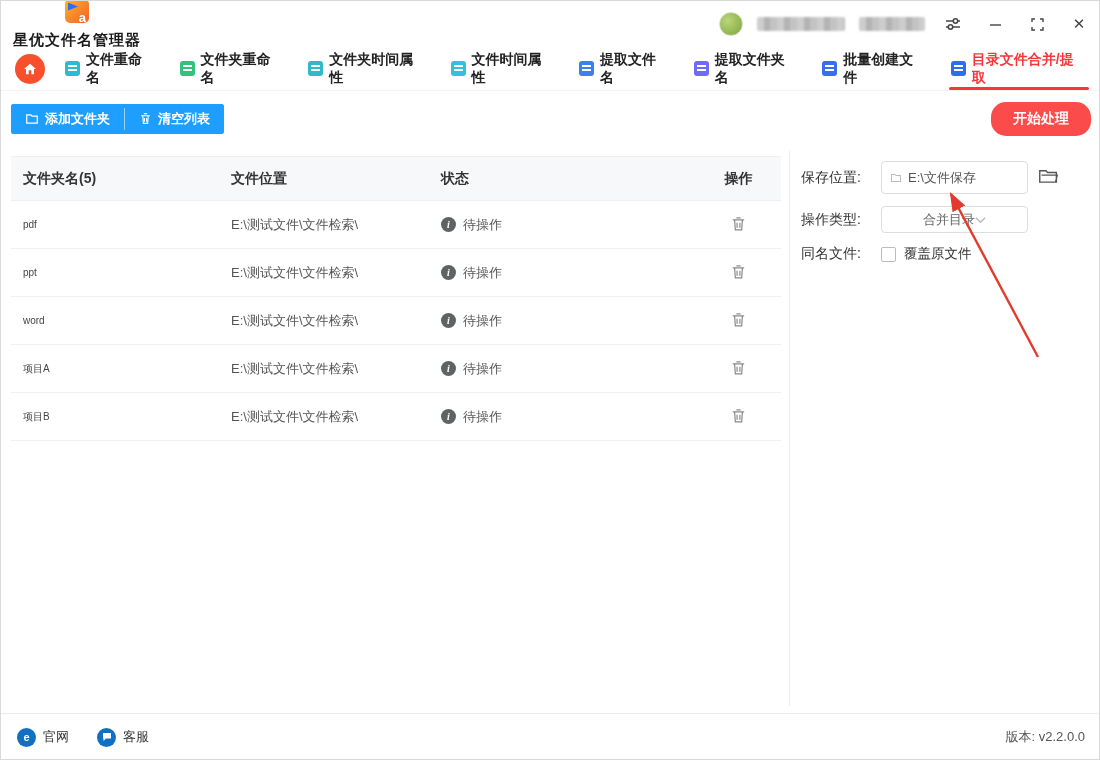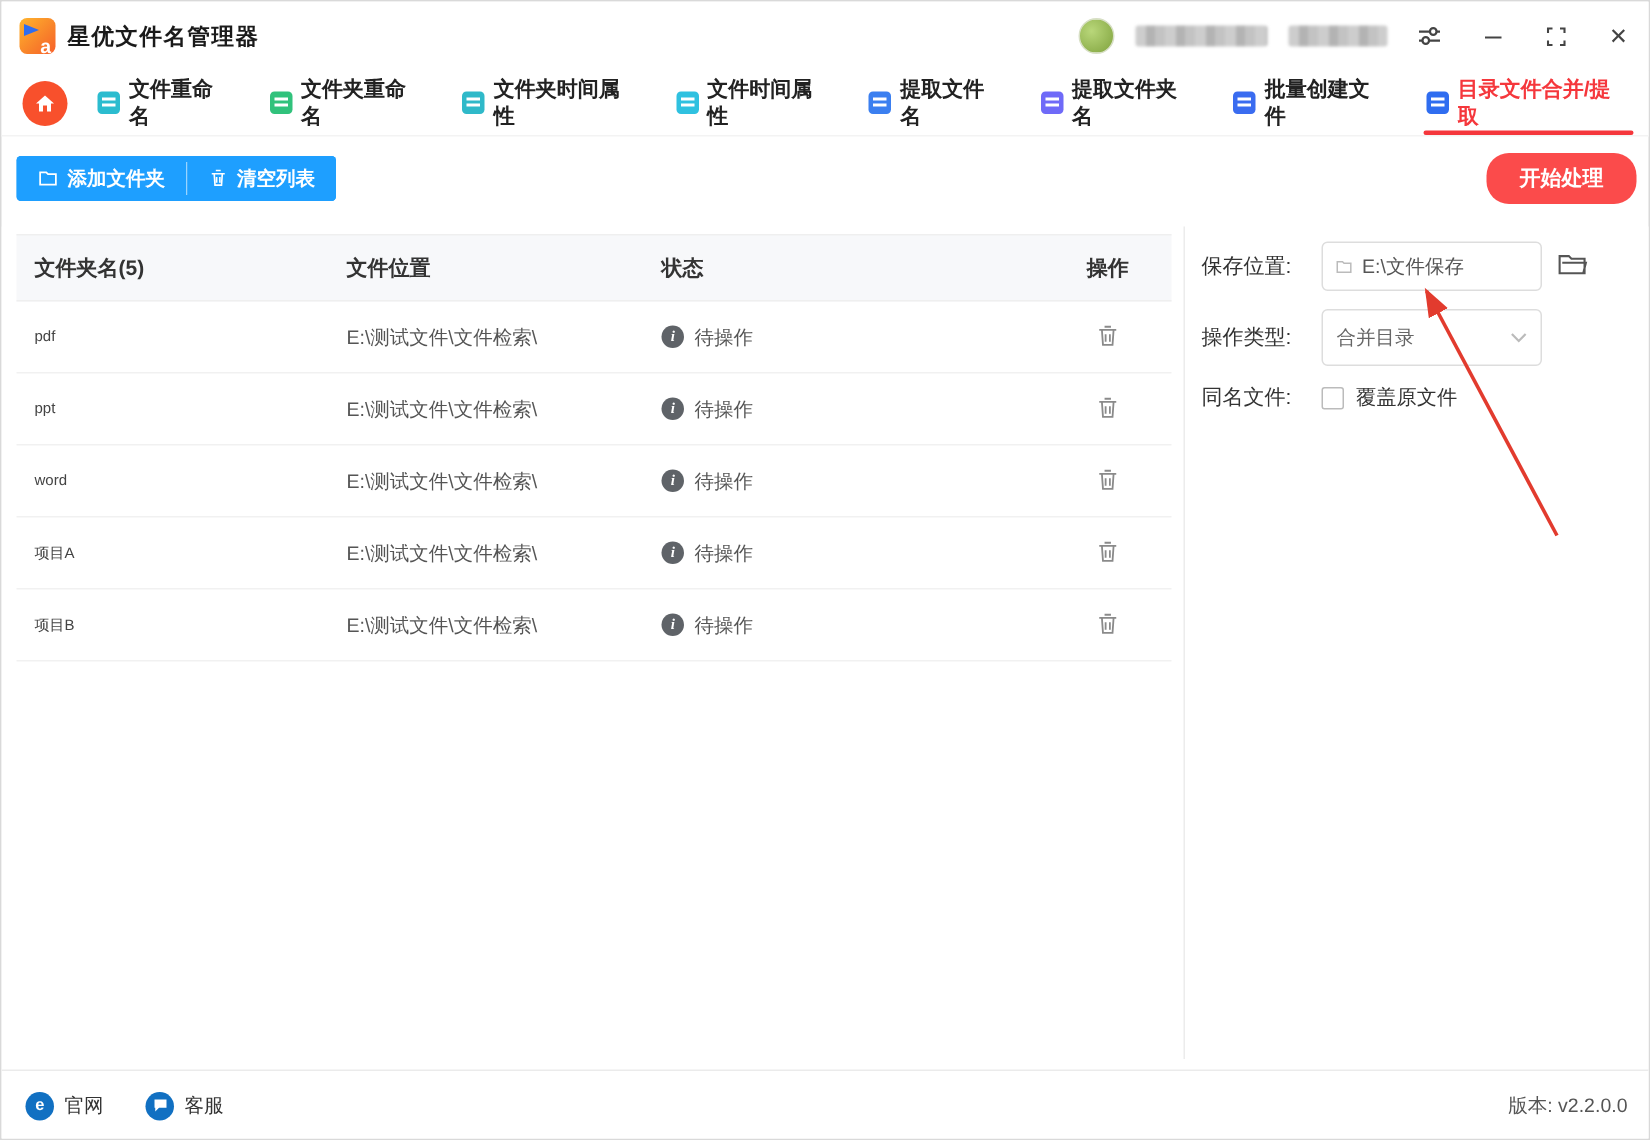--- a/index.html
+++ b/index.html
@@ -7,21 +7,21 @@
   body {
     font-family: "Liberation Sans", "DejaVu Sans", sans-serif;
     background:#fff; color:#333; overflow:hidden; position:relative;
     border:1px solid #d9d9d9;
   }
   .titlebar {
     position:absolute; top:0; left:0; width:1100px; height:46px;
     display:flex; align-items:center; justify-content:space-between;
     padding:0 8px 0 12px; background:#fff;
   }
-  .tb-left { display:flex; align-items:center; gap:8px; }
+  .tb-left { display:flex; align-items:center; gap:8px;flex-direction:column; }
   .logo {
     width:24px; height:24px; border-radius:5px;
     background:linear-gradient(135deg,#ffb52e 0%, #f8812a 60%, #f8602a 100%);
     position:relative; overflow:hidden;
   }
   .logo::before {
     content:"a"; position:absolute; right:3px; bottom:-2px;
     color:#fff; font-size:13px; font-weight:bold;
   }
   .logo::after {
@@ -119,22 +119,22 @@
   .save-input {
     width:147px; height:33px; border:1px solid #ddd; border-radius:4px;
     display:flex; align-items:center; gap:6px; padding:0 8px; background:#fff;
   }
   .save-input input {
     border:none; outline:none; width:100%; font-size:13px; color:#555;
     font-family:inherit; background:transparent;
   }
   .browse-btn { background:none; border:none; cursor:pointer; padding:2px; }
   .select-box {
-    width:147px; height:38px; border:1px solid #ddd; border-radius:4px; cursor:pointer;
-    display:flex; align-items:center; justify-content:space-between; padding:0 9px;
+    width:147px; height:27px; border:1px solid #ddd; border-radius:4px; cursor:pointer;
+    display:flex; align-items:center; justify-content:center; padding:0 9px;
     font-size:13px; color:#666; background:#fff;
   }
   .checkbox {
     width:15px; height:15px; border:1px solid #bbb; border-radius:2px; background:#fff;
     cursor:pointer; flex:0 0 auto;
   }
   .check-label { font-size:13.5px; color:#333; cursor:pointer; }
   .footer {
     position:absolute; left:0; top:712px; width:1100px; height:47px;
     border-top:1px solid #ebebeb; display:flex; align-items:center;

